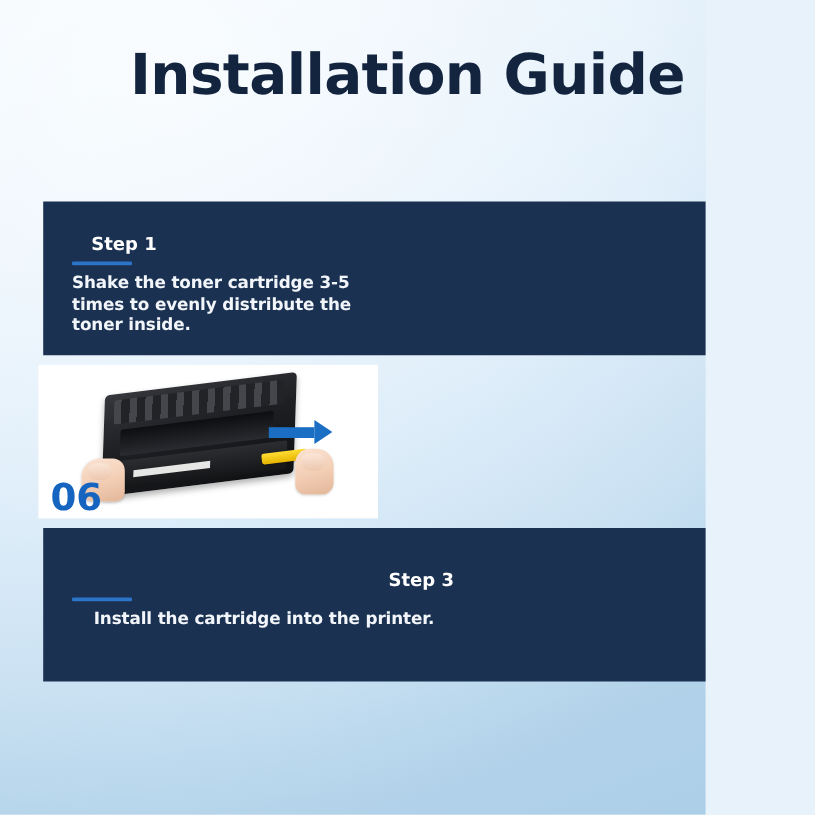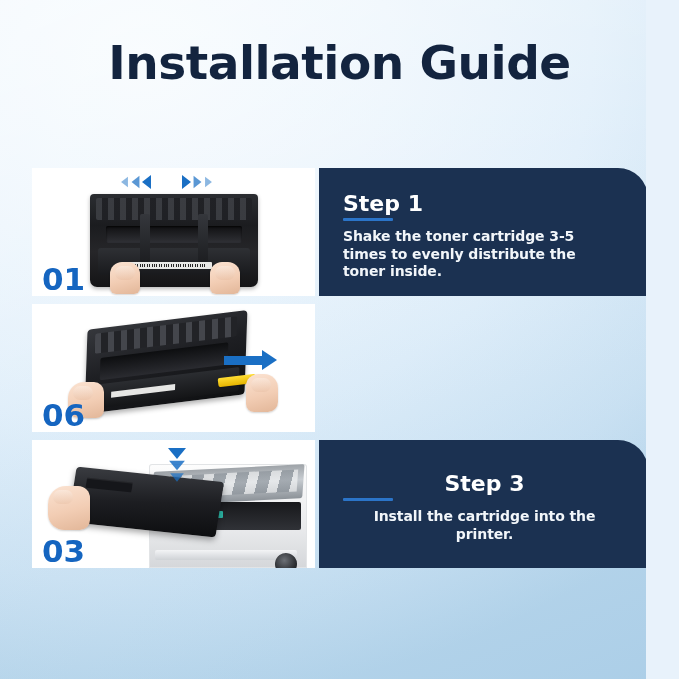--- a/index.html
+++ b/index.html
@@ -8,21 +8,21 @@
   }
   body {
     width: 679px;
     height: 679px;
     overflow: hidden;
     font-family: "Liberation Sans", sans-serif;
     background: #e8f2fb;
   }
   #page {
     position: relative;
-    width: 646px;
+    width: 588px;
     height: 679px;
     background:
       radial-gradient(ellipse 120% 95% at 22% 8%, #f4fafe 0%, #eaf4fc 32%, #dfeefa 58%, #cfe4f4 82%, #bcd8ec 100%);
     overflow: hidden;
   }
   #page:before {
     content: "";
     position: absolute;
     inset: 0;
     background: linear-gradient(160deg, rgba(255,255,255,0.55) 0%, rgba(255,255,255,0.12) 40%, rgba(150,195,226,0.18) 78%, rgba(135,185,222,0.30) 100%);
@@ -91,25 +91,25 @@
     flex: 1 1 auto;
     margin-left: 4px;
     background: #1b3151;
     border-top-right-radius: 30px;
     padding: 26px 22px 10px 24px;
     box-sizing: border-box;
     overflow: hidden;
   }
   .step-head {
     color: #ffffff;
-    font-size: 22px;
+    font-size: 15px;
     font-weight: 700;
     line-height: 19px;
     font-family: "DejaVu Sans", sans-serif;
-    margin: 0 0 5px 0;
+    margin: 0 0 5px 16px;
   }
   .accent {
     width: 50px;
     height: 3px;
     background: #2b74c8;
     margin-bottom: 7px;
     border-radius: 1px;
   }
   .step-desc {
     color: #f2f6fa;
@@ -370,49 +370,20 @@
 <body>
 
 <div id="page">
 
   <div class="title">Installation Guide</div>
 
   <div class="rows">
 
     <div class="row row-1">
 
-      <div class="photo">
-        <div class="photo-inner ill1">
-
-          <div class="arrows left">
-            <span class="tri l f3"></span>
-            <span class="tri l f2"></span>
-            <span class="tri l f1"></span>
-          </div>
-          <div class="arrows right">
-            <span class="tri r f1"></span>
-            <span class="tri r f2"></span>
-            <span class="tri r f3"></span>
-          </div>
-
-          <div class="cart">
-            <div class="cart-top"></div>
-            <div class="cart-slot"></div>
-            <div class="cart-body">
-              <div class="cart-label"></div>
-            </div>
-            <div class="ear l"></div>
-            <div class="ear r"></div>
-          </div>
-
-          <div class="hand h1"></div>
-          <div class="hand h2"></div>
-        </div>
-        <div class="step-num">01</div>
-      </div>
 
       <div class="textpanel">
         <div class="step-head">Step 1</div>
         <div class="accent"></div>
         <div class="step-desc">Shake the toner cartridge 3-5 times to evenly distribute the toner inside.</div>
       </div>
     </div>
 
     <div class="row row-2">
 
@@ -437,41 +408,20 @@
           <div class="hand h1"></div>
           <div class="hand h2"></div>
         </div>
         <div class="step-num">06</div>
       </div>
 
     </div>
 
     <div class="row row-3">
 
-      <div class="photo">
-        <div class="photo-inner ill3">
-
-          <div class="printer">
-            <div class="printer-lid"></div>
-            <div class="printer-bay"></div>
-            <div class="printer-tray"></div>
-          </div>
-
-          <div class="downs">
-            <span class="tri d f1"></span>
-            <span class="tri d f2"></span>
-            <span class="tri d f3"></span>
-          </div>
-
-          <div class="cart3"></div>
-          <div class="cart3-roller"></div>
-          <div class="hand h1"></div>
-        </div>
-        <div class="step-num">03</div>
-      </div>
 
       <div class="textpanel">
         <div class="step-head">Step 3</div>
         <div class="accent"></div>
         <div class="step-desc">Install the cartridge into the printer.</div>
       </div>
     </div>
 
   </div>
 </div>

